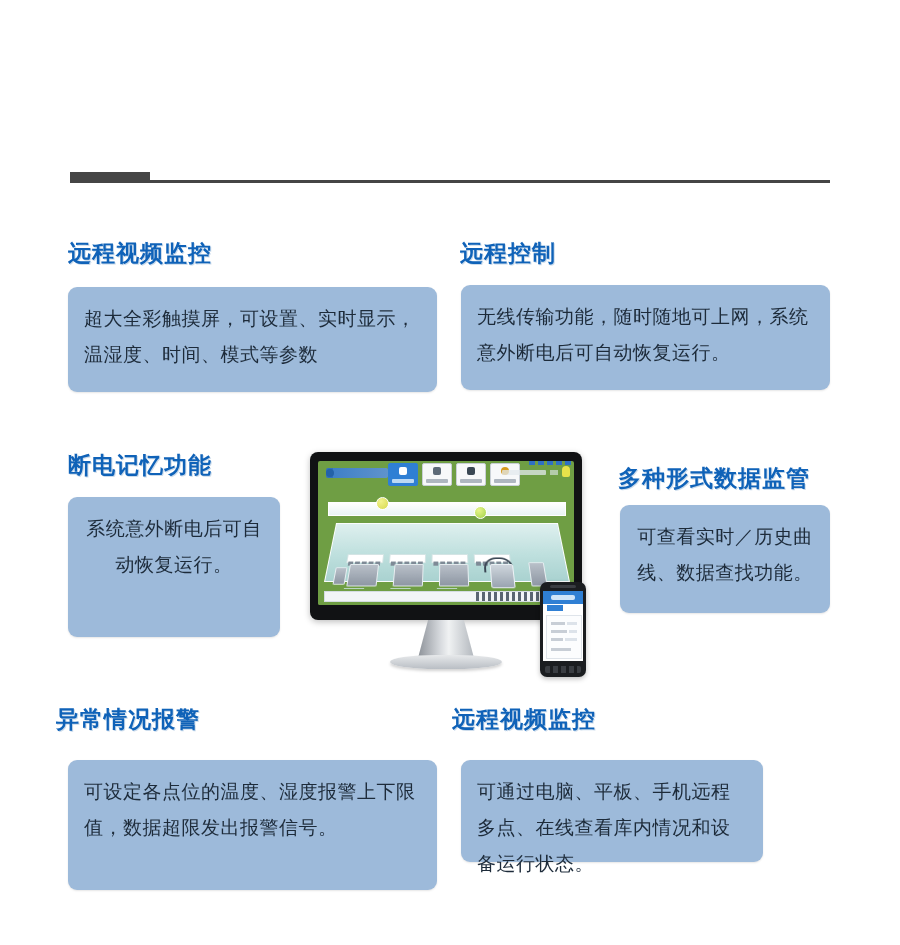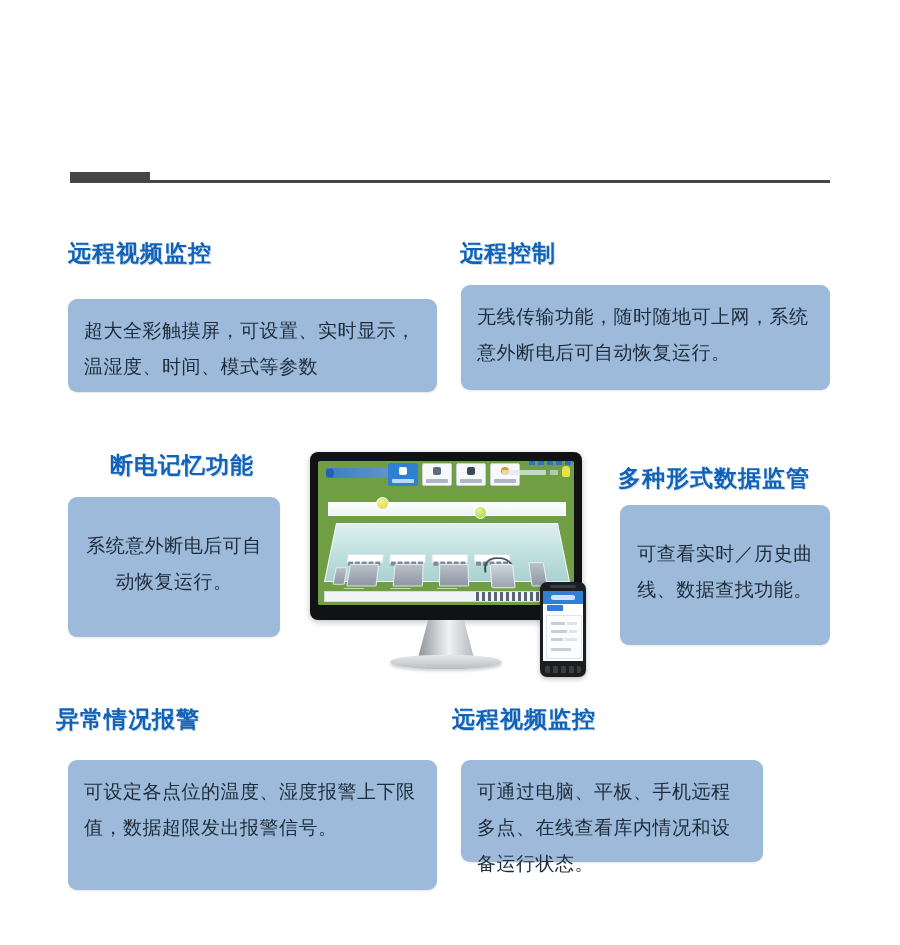--- a/index.html
+++ b/index.html
@@ -52,34 +52,34 @@
     background:#9dbada;
     border-radius:9px;
     color:#1d2b3a;
     font-size:19px;
     line-height:36px;
     box-sizing:border-box;
     padding:14px 16px;
     box-shadow:0 1px 2px rgba(0,0,0,.10);
     letter-spacing:.5px;
   }
-  .feat-box.center{text-align:center;padding:31px 12px;}
+  .feat-box.center{text-align:center;padding:14px 12px;}
 
   
   #h-central{left:68px;top:238px;}
-  #b-central{left:68px;top:299px;width:369px;height:93px;}
+  #b-central{left:68px;top:287px;width:369px;height:105px;}
 
   #h-remote{left:460px;top:238px;}
   #b-remote{left:461px;top:285px;width:369px;height:105px;}
 
-  #h-power{left:68px;top:450px;margin-left:42px;}
+  #h-power{left:68px;top:450px;}
   #b-power{left:68px;top:497px;width:212px;height:140px;}
 
   #h-data{left:618px;top:463px;}
-  #b-data{left:620px;top:505px;width:210px;height:140px;}
+  #b-data{left:620px;top:505px;width:210px;height:108px;}
 
   #h-alarm{left:56px;top:704px;}
   #b-alarm{left:68px;top:760px;width:369px;height:130px;}
 
   #h-video{left:452px;top:704px;}
   #b-video{left:461px;top:760px;width:302px;height:102px;}
 
   
   .device{position:absolute;left:310px;top:452px;width:280px;height:225px;}
 

